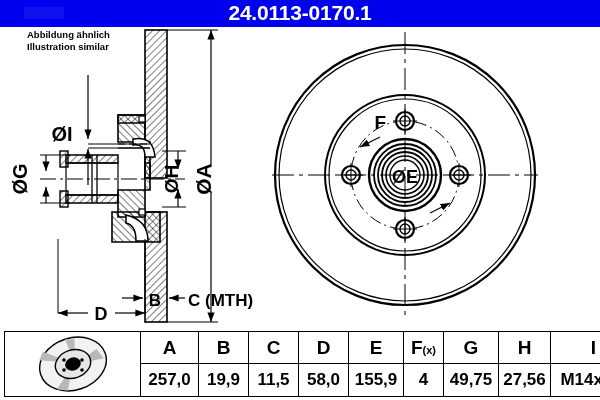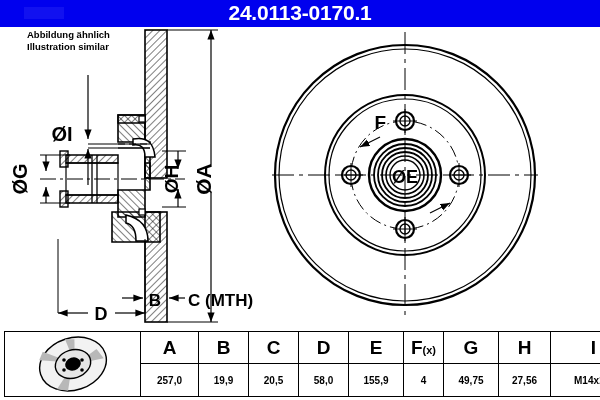--- a/index.html
+++ b/index.html
@@ -72,21 +72,21 @@
   }
   #spec-table td, #spec-table th {
     border: 1.6px solid #000;
     text-align: center;
     vertical-align: middle;
     font-weight: bold;
     color: #000;
     padding: 0;
   }
   #spec-table th { font-size: 19px; height: 31px; }
-  #spec-table td.val { font-size: 10px; height: 32px; }
+  #spec-table td.val { font-size: 17px; height: 32px; }
   td.thumb-cell { border: 1.6px solid #000; }
   .sub { font-size: 11px; vertical-align: baseline; }
   #disc-thumb { display: block; margin: 0 auto; }
 </style>
 </head>
 <body>
 
 <div id="page">
 
   <div id="header-banner">
@@ -302,21 +302,21 @@
       <th>D</th>
       <th>E</th>
       <th><span>F</span><span class="sub">(x)</span></th>
       <th>G</th>
       <th>H</th>
       <th>I</th>
     </tr>
     <tr>
       <td class="val">257,0</td>
       <td class="val">19,9</td>
-      <td class="val">20,5</td>
+      <td class="val">11,5</td>
       <td class="val">58,0</td>
       <td class="val">155,9</td>
       <td class="val">4</td>
       <td class="val">49,75</td>
       <td class="val">27,56</td>
       <td class="val">M14x1,5</td>
     </tr>
   </tbody>
     </table>
 

